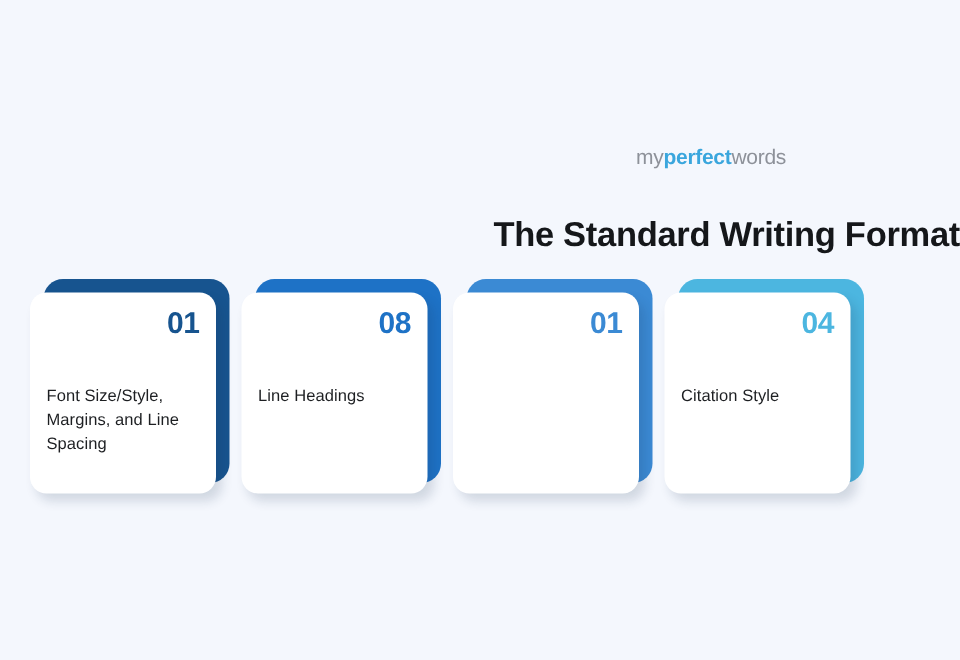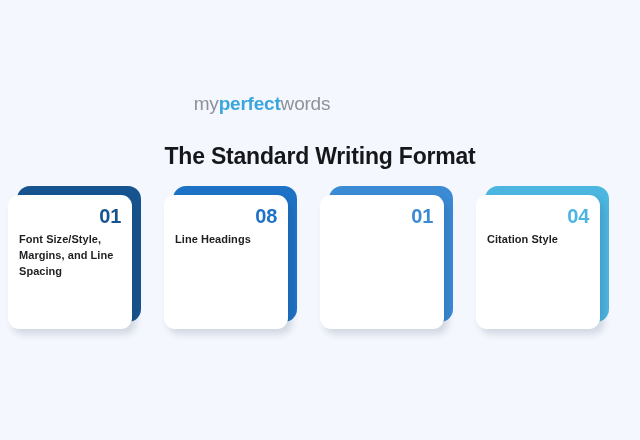--- a/index.html
+++ b/index.html
@@ -21,59 +21,59 @@
     position: relative;
     box-sizing: border-box;
   }
 
   
   .logo {
     position: absolute;
     top: 95px;
     left: 0;
     width: 524px;
-    text-align: center;
-    font-size: 19px;
+    text-align: right;
+    font-size: 14px;
     line-height: 18px;
     letter-spacing: -0.2px;
     white-space: nowrap;
   }
   .logo-my, .logo-words {
     color: #8d9199;
     font-weight: 400;
   }
   .logo-perfect {
     color: #3aa6dd;
     font-weight: 700;
   }
 
   
   .title {
     position: absolute;
     top: 126px;
     left: 0;
     width: 640px;
-    text-align: center;
+    text-align: right;
     font-size: 23px;
     line-height: 30px;
     font-weight: 700;
     color: #15171a;
     letter-spacing: -0.2px;
     white-space: nowrap;
   }
 
   
   .cards {
     position: absolute;
     top: 186px;
-    left: 8px;
+    left: 20px;
     width: 602px;
     height: 148px;
     display: flex;
-    gap: 23px;
+    gap: 8px;
   }
 
   .card {
     position: relative;
     width: 133px;
     height: 148px;
     flex: 0 0 133px;
   }
 
   
@@ -104,25 +104,25 @@
 
   .card-number {
     text-align: right;
     font-size: 20px;
     line-height: 24px;
     font-weight: 700;
     letter-spacing: -0.3px;
   }
 
   .card-text {
-    margin-top: 3px;
+    margin-top: 28px;
     font-size: 11px;
     line-height: 16px;
     color: #1d1f22;
-    font-weight: 700;
+    font-weight: 400;
     letter-spacing: 0.05px;
   }
 </style>
 </head>
 <body style="background: rgb(244, 247, 253);">
 
 <div class="page">
 
   <div class="logo">
     <span class="logo-my" style="color: rgb(141, 145, 153);">my</span><span class="logo-perfect" style="color: rgb(58, 166, 221);">perfect</span><span class="logo-words" style="color: rgb(141, 145, 153);">words</span>

